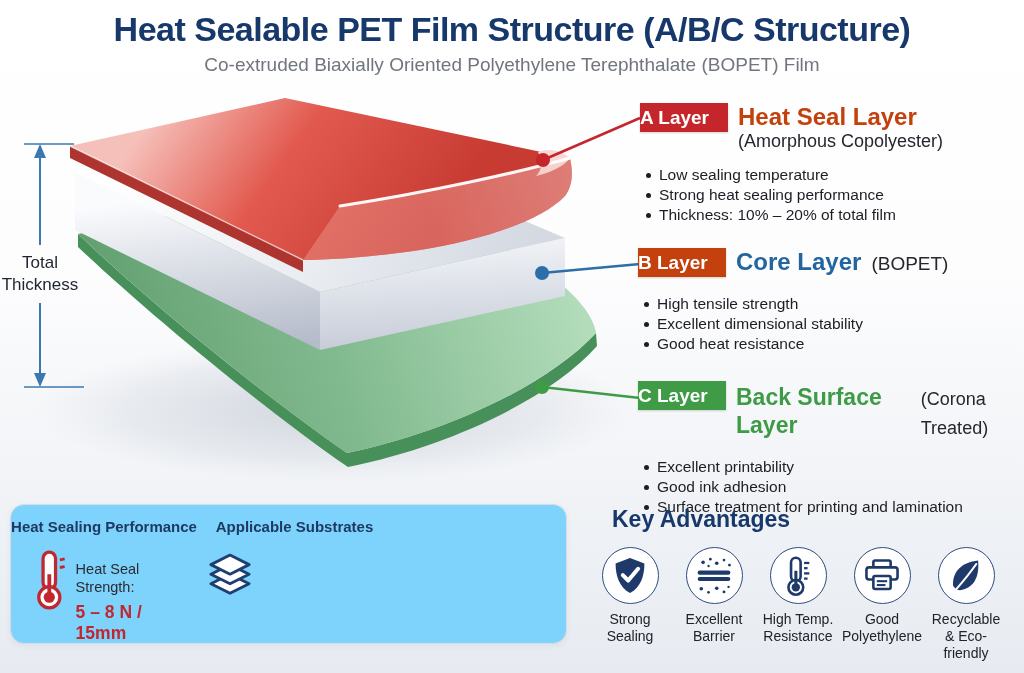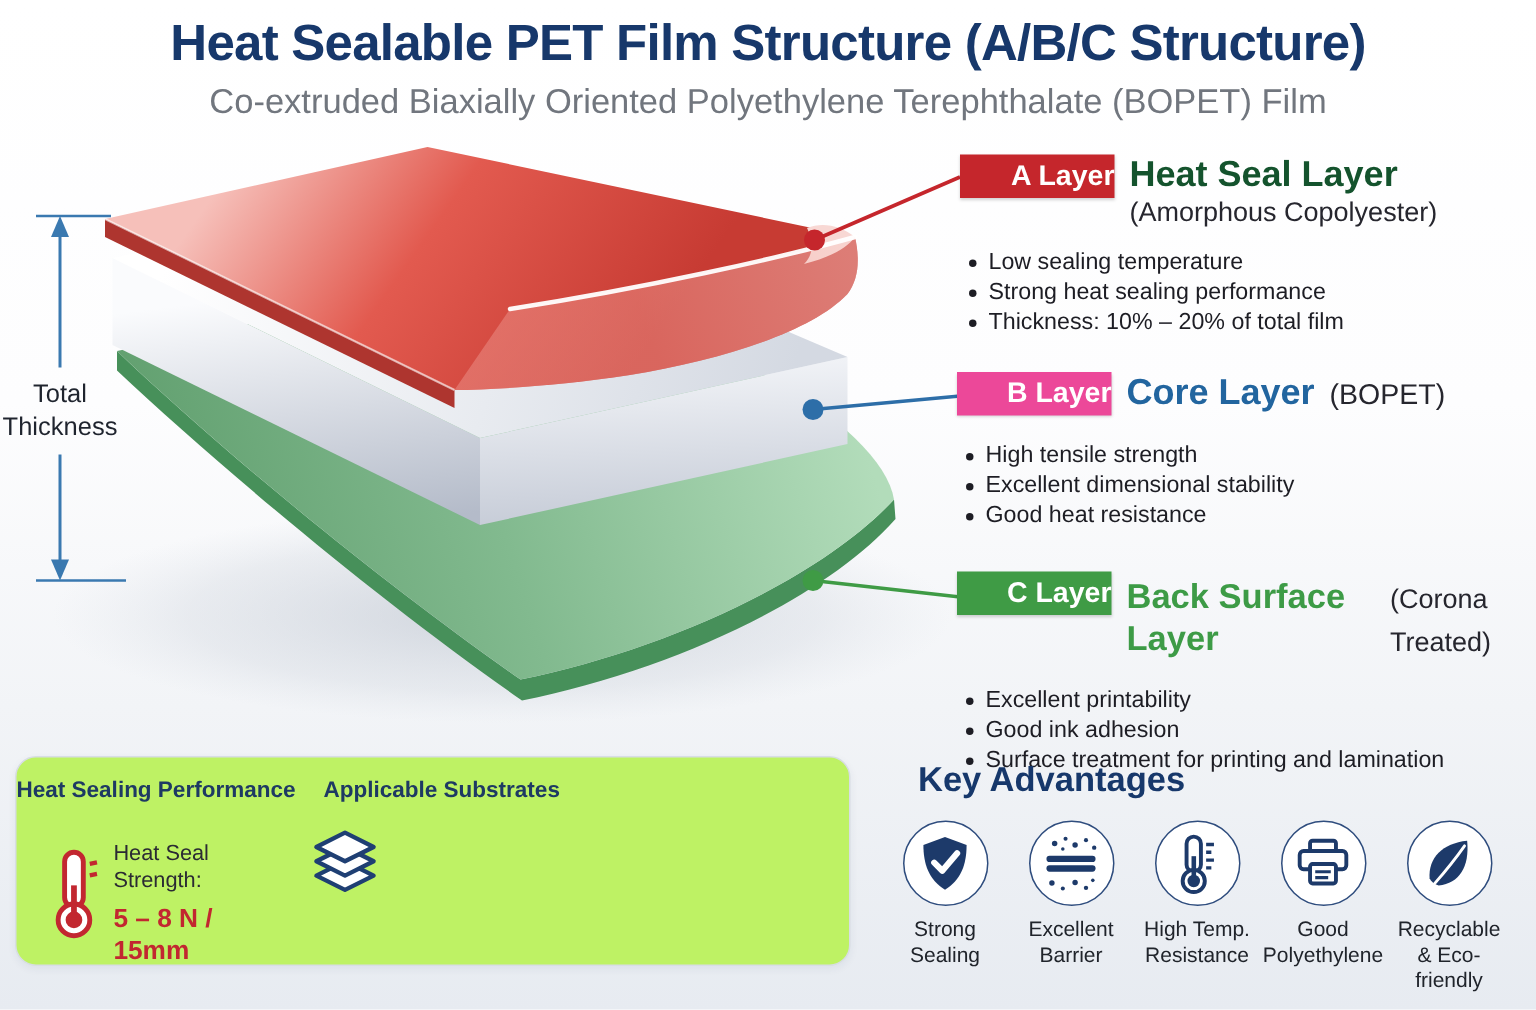--- a/index.html
+++ b/index.html
@@ -9,66 +9,66 @@
     background:linear-gradient(180deg,#ffffff 0%,#fdfdfe 40%,#f2f4f7 70%,#e7ebf1 100%);
   }
   .abs{position:absolute;}
   
   .page-title{
     left:0;right:0;top:10px;text-align:center;
     font-size:34px;font-weight:bold;color:#17386b;letter-spacing:-0.5px;
   }
   .page-subtitle{
     left:0;right:0;top:54px;text-align:center;
-    font-size:23px;color:#71767e;
+    font-size:19px;color:#71767e;
   }
   
   .illustration{left:0;top:85px;width:660px;height:410px;}
   .thickness-label{
     left:0;top:252px;width:80px;text-align:center;
     font-size:17px;font-weight:normal;color:#1f242e;line-height:22px;
   }
   
   .layer-block{width:395px;}
   .layer-head{display:flex;align-items:flex-start;}
   .badge{
-    display:inline-block;width:103px;height:29px;line-height:29px;text-align:right;
+    display:inline-block;width:88px;height:29px;line-height:29px;text-align:left;
     border-radius:0;color:#fff;font-size:19px;font-weight:bold;flex:none;
     box-shadow:0 1px 2px rgba(0,0,0,0.18);
   }
   .badge-a{background:#c5262c;}
-  .badge-b{background:#ec4899;}
+  .badge-b{background:#c2410c;}
   .badge-c{background:#3f9b45;}
   .layer-titles{margin-left:10px;}
   .layer-title{font-size:24px;font-weight:bold;line-height:28px;}
-  .t-red{color:#14532d;}
+  .t-red{color:#c2410c;}
   .t-blue{color:#22659f;}
   .t-green{color:#3d9b46;margin-top:2px;font-size:23px;}
   .layer-subtitle{font-size:18px;color:#26262e;line-height:21px;}
   .layer-suffix{font-size:19px;color:#26262e;margin-left:10px;line-height:29px;}
   .bullets{list-style:none;margin:13px 0 0 0;padding:0 0 0 6px;}
   .bullets li{
     position:relative;padding-left:13px;font-size:15.5px;color:#1d1d24;line-height:20px;
   }
   .bullets li::before{
     content:'';position:absolute;left:0;top:8px;width:5px;height:5px;border-radius:50%;background:#1d1d24;
   }
   
   .spec-card{
-    left:10px;top:504px;width:557px;height:140px;background:#bef264;
+    left:10px;top:504px;width:557px;height:140px;background:#7dd3fc;
     border:1px solid #d8dde4;border-radius:14px;display:flex;
     box-shadow:0 2px 6px rgba(30,50,80,0.06);box-sizing:border-box;
   }
   .spec-section{padding-top:13px;box-sizing:border-box;}
   .spec-1{width:186px;}
   .spec-2{width:174px;border-left:2px dashed #c6cdd6;border-right:2px dashed #c6cdd6;}
   .spec-3{width:195px;}
   .spec-heading{text-align:center;font-size:15px;font-weight:bold;color:#1e3a63;}
   .spec-row{display:flex;margin-top:13px;}
-  .spec-1 .spec-row{padding-left:22px;align-items:center;}
+  .spec-1 .spec-row{padding-left:22px;}
   .spec-2 .spec-row{padding-left:14px;}
   .spec-3 .spec-row{padding-left:12px;}
   .spec-texts{margin-left:10px;}
   .spec-text{font-size:14.5px;color:#2b2b33;line-height:18px;margin-top:12px;}
   .spec-2 .spec-text{max-width:96px;margin-top:2px;}
   .spec-value{font-size:17.5px;font-weight:bold;color:#c22730;margin-top:6px;}
   .sub-list{list-style:none;margin:0 0 0 8px;padding:0;}
   .sub-list li{position:relative;padding-left:12px;font-size:14px;color:#1d1d24;line-height:21.5px;}
   .sub-list li::before{content:'';position:absolute;left:0;top:8.5px;width:4.5px;height:4.5px;border-radius:50%;background:#1d1d24;}
   

